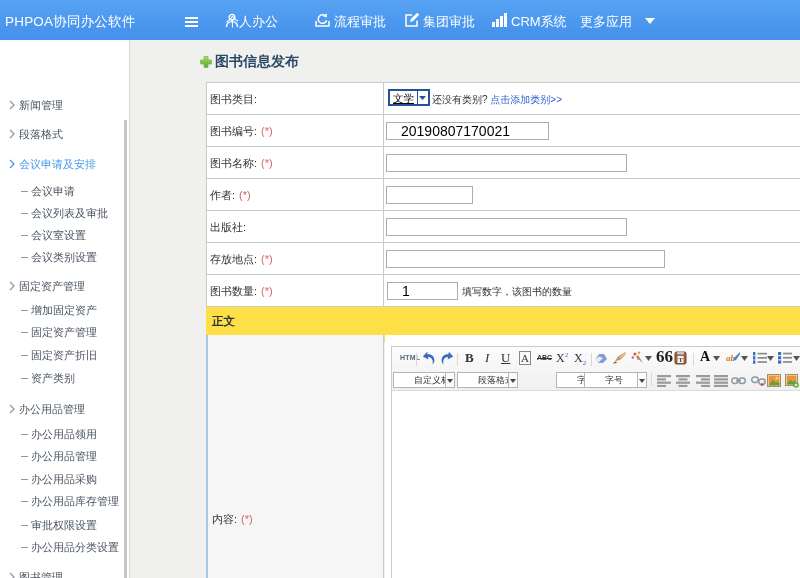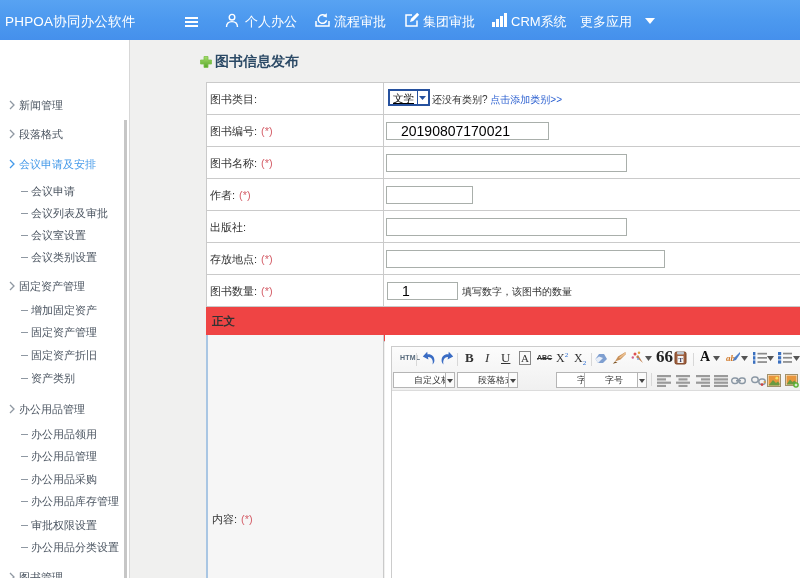--- a/index.html
+++ b/index.html
@@ -24,21 +24,21 @@
 #title { position:absolute; left:215px; top:53px; font-size:14px; font-weight:bold; color:#2c4a66; }
 #plus { position:absolute; left:200px; top:56px; }
 
 .hline { position:absolute; left:206px; right:0; height:1px; background:#cacaca; }
 .vline { position:absolute; width:1px; background:#cacaca; }
 .row-bg { position:absolute; left:207px; right:0; background:#fff; }
 .lab { position:absolute; left:210px; font-size:11px; color:#333; }
 .lab .st { color:#d5616b; margin-left:4px; }
 .inp { position:absolute; border:1px solid #a9afab; background:#fff; font-size:14px; color:#000; padding-left:14px; line-height:16px; height:18px; }
 
-#zw { position:absolute; left:206px; right:0; top:306px; height:36px; background:#ef4444; border-top:1px solid #cacaca; border-bottom:1px solid #cacaca; }
+#zw { position:absolute; left:206px; right:0; top:306px; height:36px; background:#fde047; border-top:1px solid #cacaca; border-bottom:1px solid #cacaca; }
 #zw span { position:absolute; left:6px; top:7px; font-size:11.5px; font-weight:bold; color:#333; }
 
 #botlab { position:absolute; left:206px; top:335px; width:178px; height:243px; background:#f6f6f6; border-left:2px solid #a9c6e3; border-right:1px solid #cacaca; }
 #botval { position:absolute; left:385px; top:335px; right:0; height:243px; background:#fff; }
 #editor { position:absolute; left:391px; top:346px; width:420px; height:240px; border:1px solid #ccc; background:#fff; }
 #tbar { position:absolute; left:0; top:0; right:0; height:44px; background:linear-gradient(180deg,#fcfcfc,#f0f0f0); border-bottom:1px solid #dcdcdc; }
 .ti { position:absolute; font-size:11px; color:#333; }
 .sep1 { position:absolute; top:6px; width:1px; height:13px; background:#d8d8d8; }
 .sel2 { position:absolute; top:25px; height:16px; background:#fff; border:1px solid #b5b5b5; font-size:9px; color:#333; line-height:15px; padding-left:20px; white-space:nowrap; overflow:hidden; }
 .sel2 .ab { position:absolute; right:0; top:0; bottom:0; width:9px; border-left:1px solid #b5b5b5; background:#fbfbfb; }
@@ -55,21 +55,21 @@
         <g fill="#fff">
           <rect y="0" width="13" height="2"></rect>
           <rect y="4" width="13" height="2"></rect>
           <rect y="8" width="13" height="2"></rect>
         </g>
       </svg>
   <svg style="position:absolute;left:225px;top:13px" width="14" height="15" viewBox="0 0 14 15">
         <circle cx="7" cy="4.2" r="2.8" fill="none" stroke="#fff" stroke-width="1.4"></circle>
         <path d="M1.5 14 C1.5 10.4 4 8.6 7 8.6 C10 8.6 12.5 10.4 12.5 14" fill="none" stroke="#fff" stroke-width="1.4"></path>
       </svg>
-  <span class="nav-t" style="left:245px">个人办公</span>
+  <span class="nav-t" style="left:226px">个人办公</span>
   <svg style="position:absolute;left:314px;top:12px" width="17" height="17" viewBox="0 0 17 17">
         <path d="M2 9 v5 h13 v-5" fill="none" stroke="#fff" stroke-width="1.5"></path>
         <path d="M11.5 4 A4.3 4.3 0 1 0 12.6 8.2" fill="none" stroke="#fff" stroke-width="1.5"></path>
         <path d="M12.8 1.2 L12.8 5.4 L8.8 4.2 Z" fill="#fff"></path>
       </svg>
   <span class="nav-t" style="left:334px">流程审批</span>
   <svg style="position:absolute;left:404px;top:12px" width="16" height="16" viewBox="0 0 16 16">
         <path d="M13 8.5 V14 H2 V3 H8" fill="none" stroke="#fff" stroke-width="1.5"></path>
         <path d="M6 10 L7 6.8 L13.2 0.8 L15.2 2.8 L9.2 8.9 Z" fill="#fff"></path>
       </svg>

